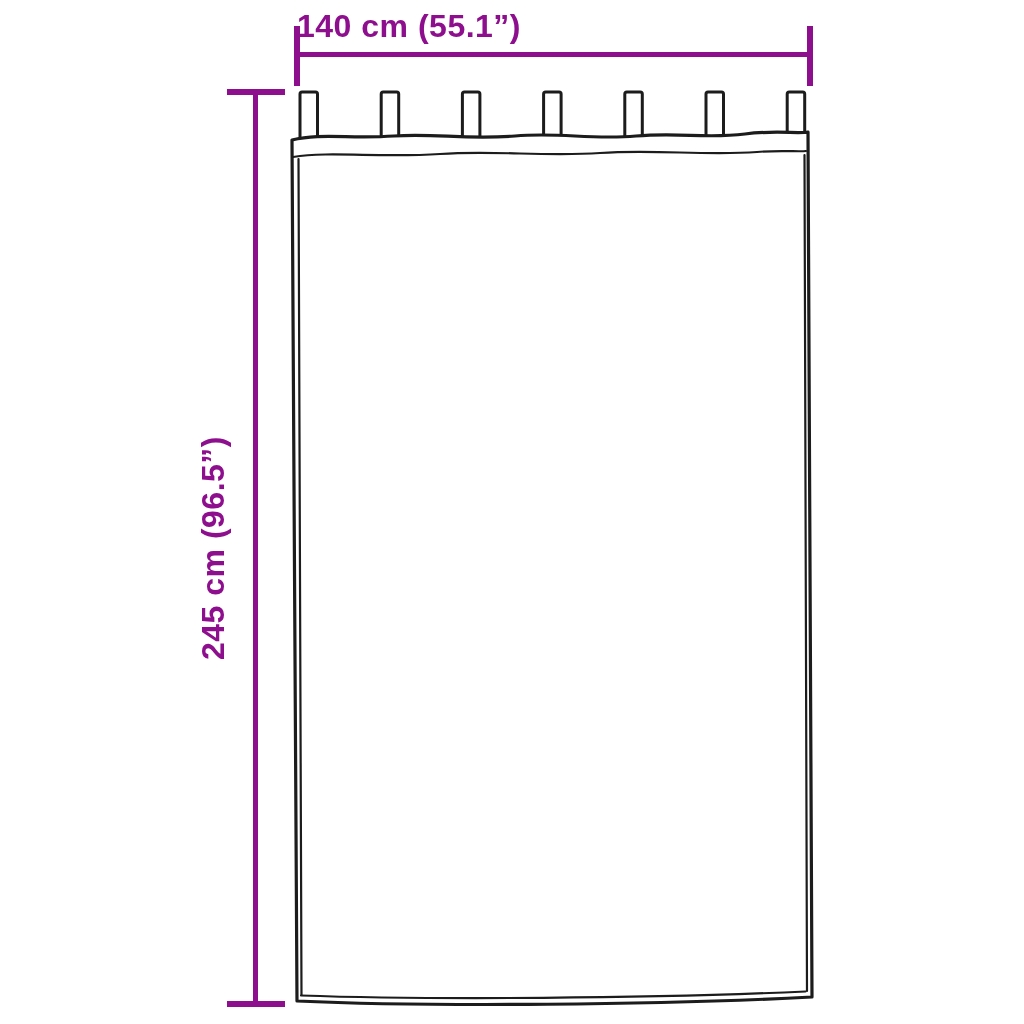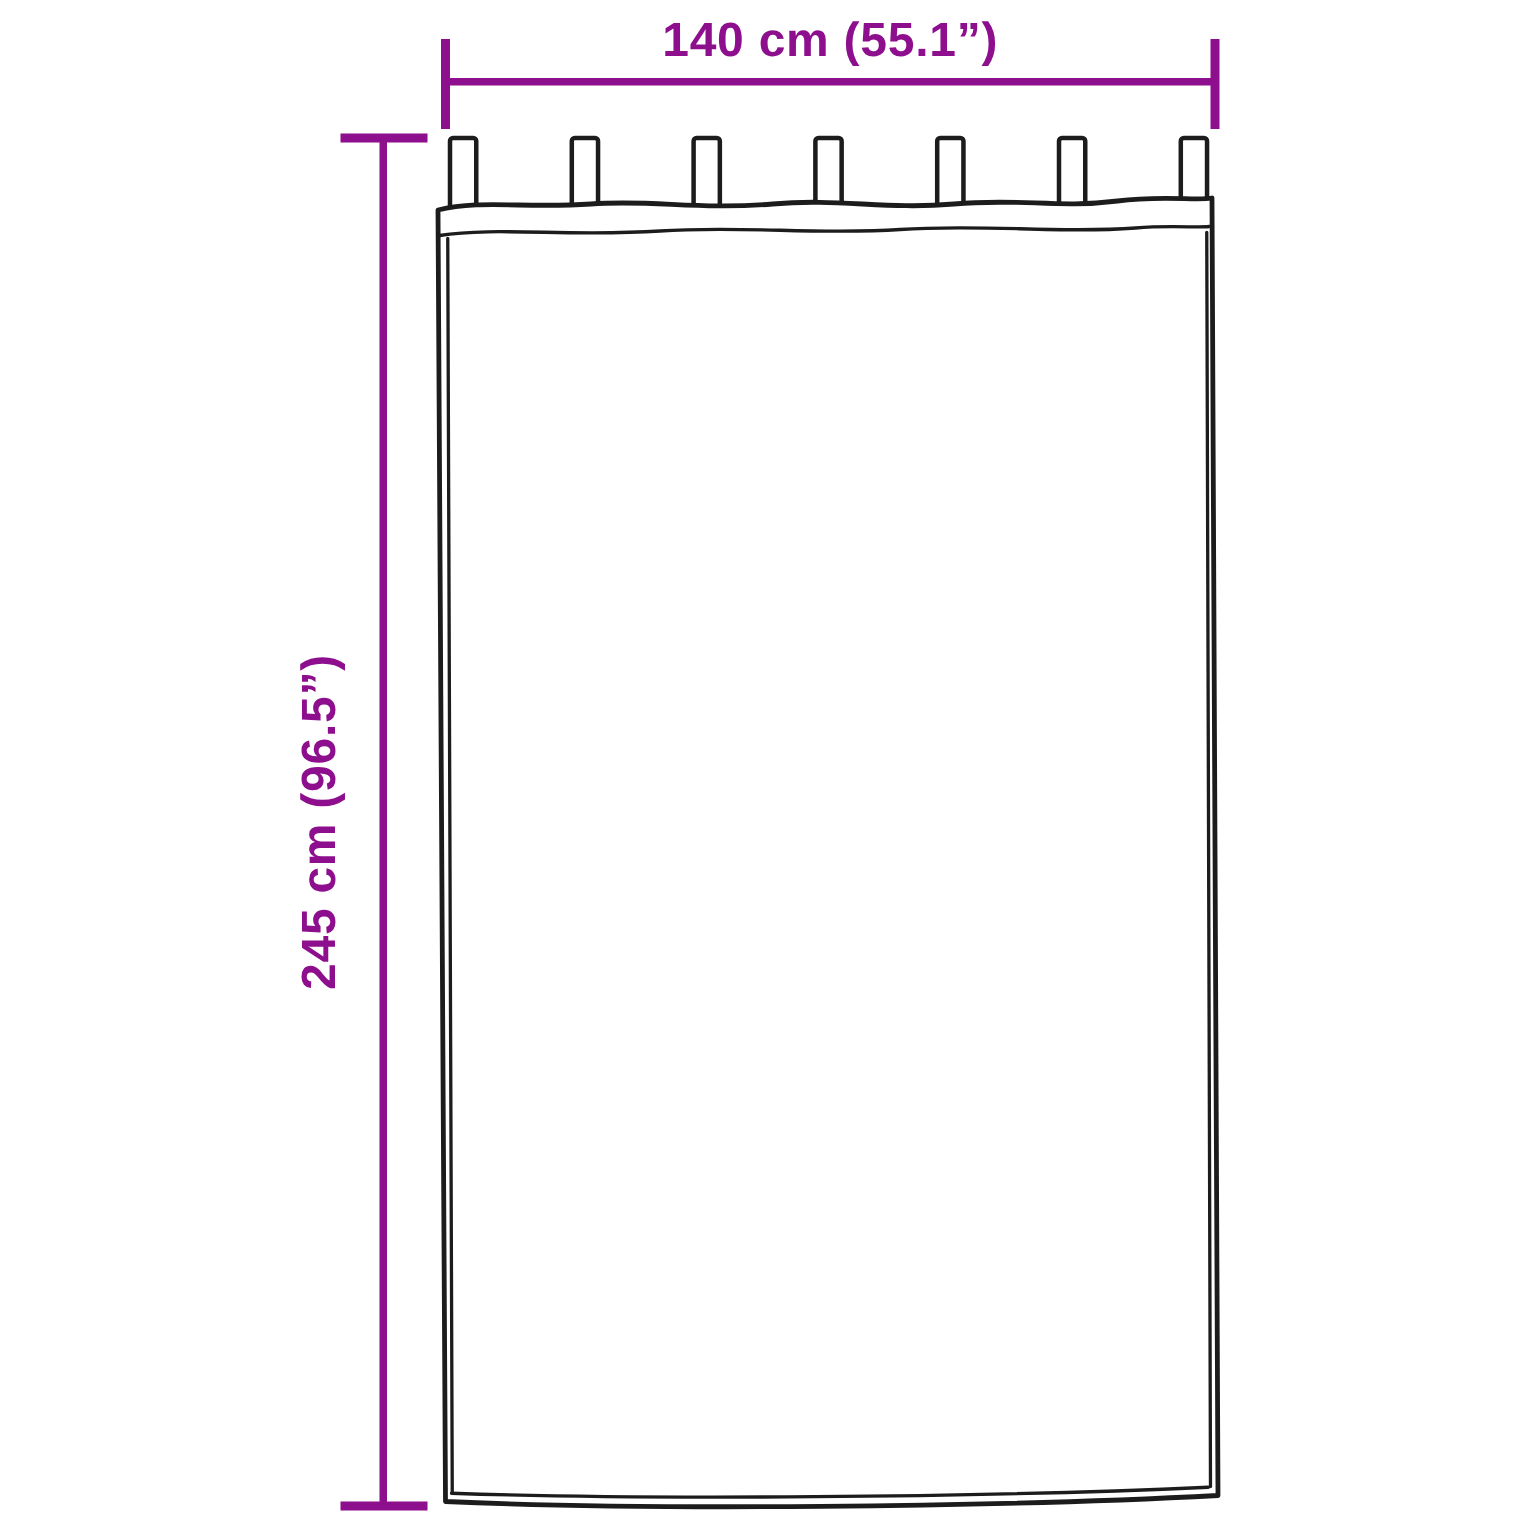--- a/index.html
+++ b/index.html
@@ -27,21 +27,21 @@
     color: var(--accent);
     font-size: 32px;
     font-weight: 700;
     letter-spacing: 0.5px;
     white-space: nowrap;
   }
   .dim-label--width {
     left: 297px;
     top: 8px;
     width: 513px;
-    text-align: center;
+    text-align: left;
   }
   .dim-label--height {
     left: 213px;
     top: 548px;
     transform: translate(-50%, -50%) rotate(-90deg);
   }
 </style>
 </head>
 <body>
 

